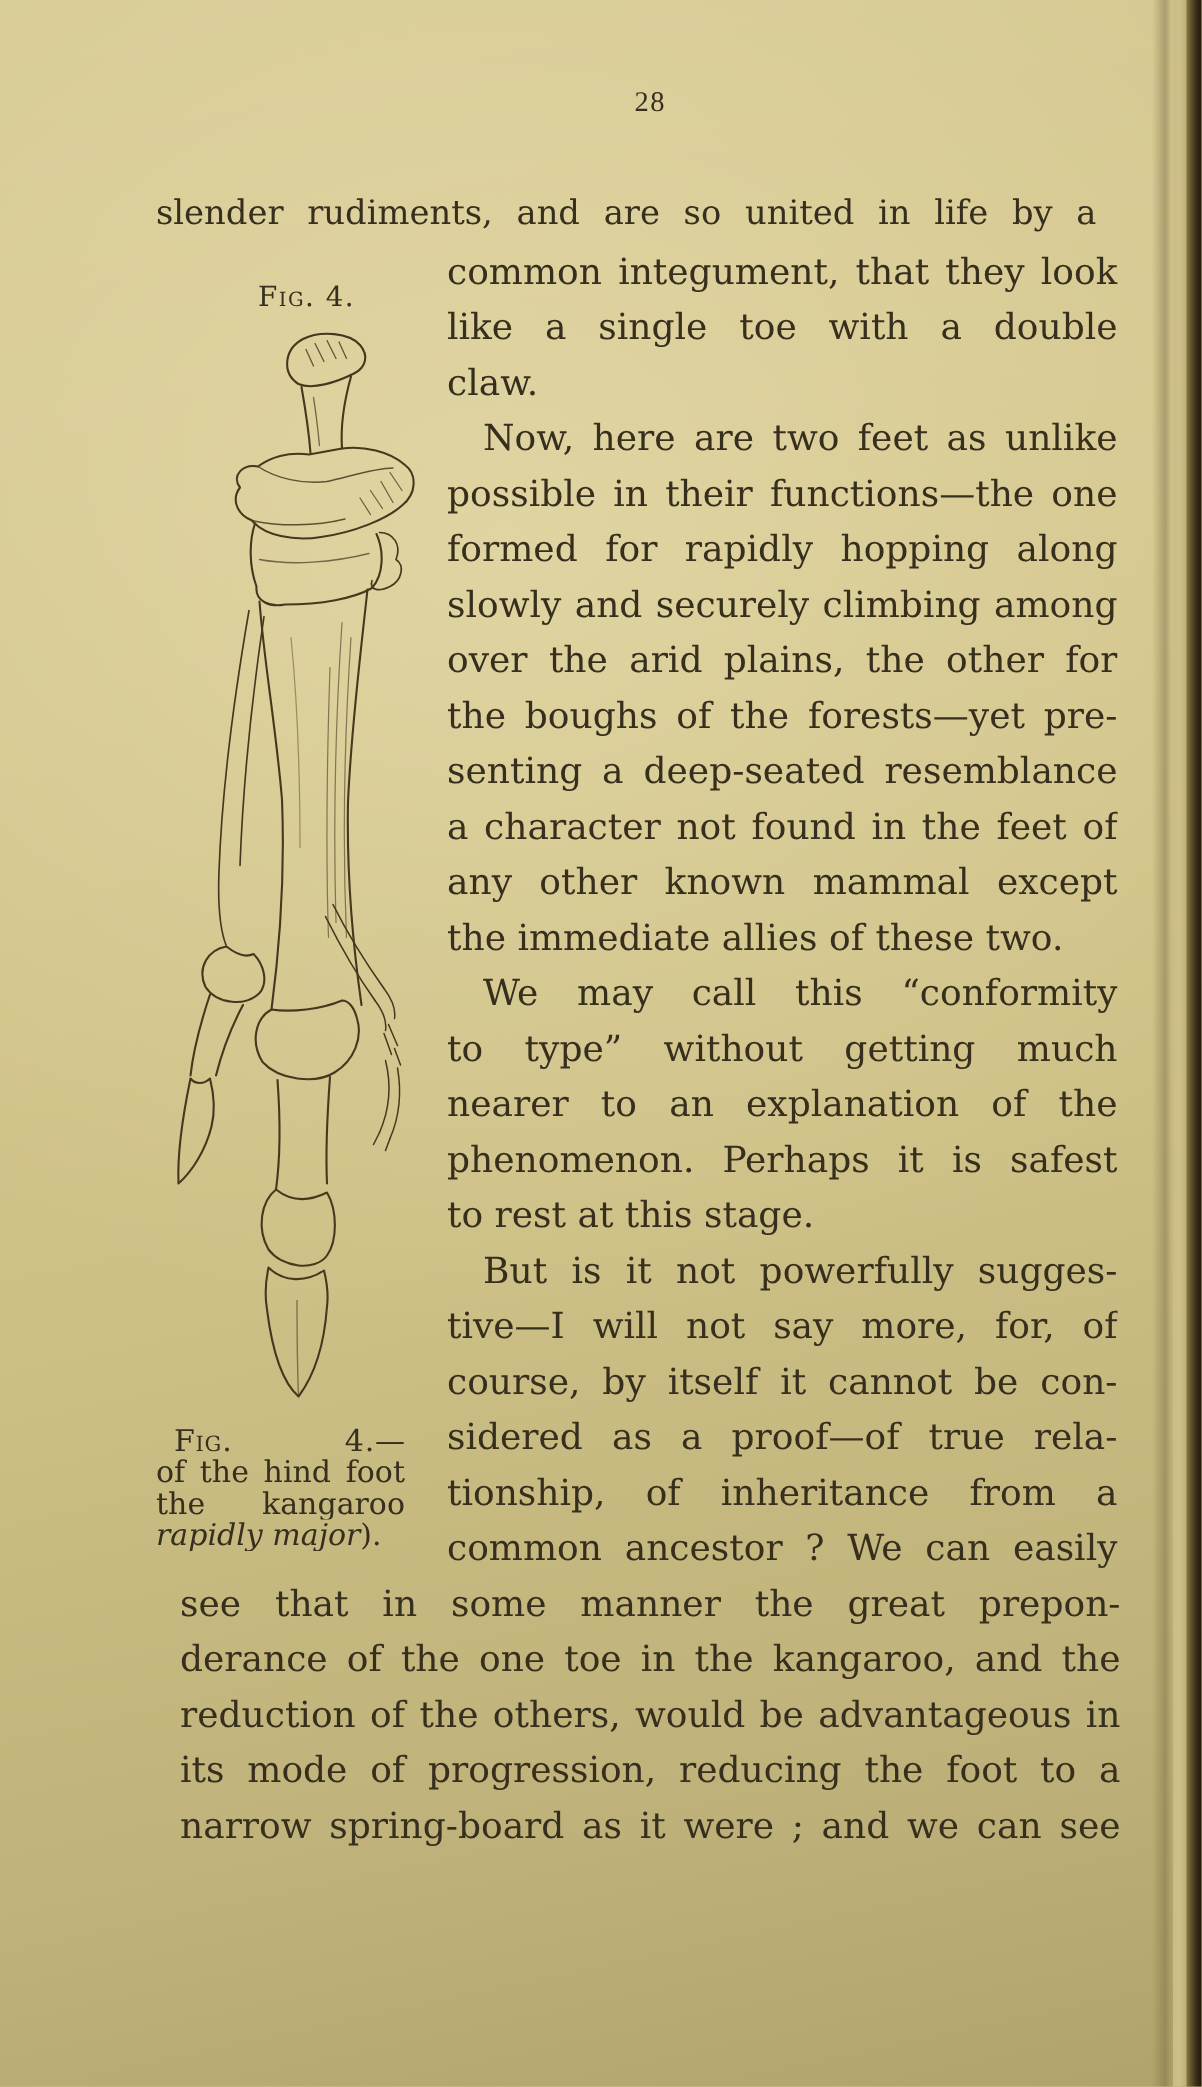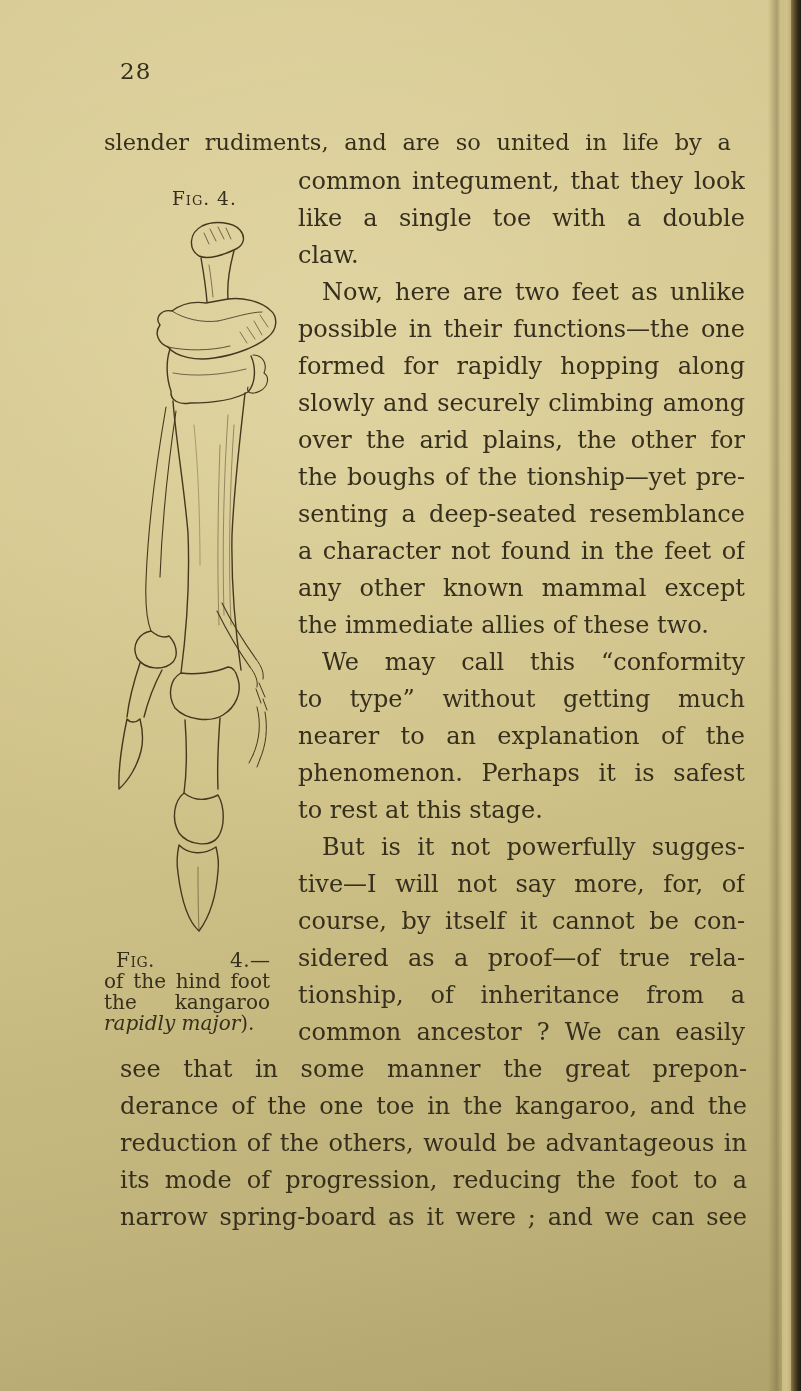--- a/index.html
+++ b/index.html
@@ -23,21 +23,21 @@
     position:absolute;top:0;bottom:0;left:782px;width:11px;
     background:linear-gradient(90deg,#cabc83 0%,#cfc189 40%,#b5a76e 100%);
   }
   .edge-dark{
     position:absolute;top:0;bottom:0;left:791px;width:10px;
     background:linear-gradient(90deg,#8a7748 0%,#5c4c2a 35%,#352a16 70%,#201910 100%);
   }
   .ink{color:#372f1d;}
   .pagenum{
     position:absolute;left:120px;top:58px;width:627px;
-    text-align:left;font-size:23px;letter-spacing:1px;
+    text-align:center;font-size:19px;letter-spacing:1px;font-family:Liberation Serif, serif;
   }
   .fullline{
     position:absolute;left:104px;width:627px;height:37px;line-height:37px;
     font-size:22.5px;
   }
   .just{text-align:justify;text-align-last:justify;}
   .colblock{
     position:absolute;left:298px;top:163px;width:447px;
   }
   .closeblock{
@@ -130,21 +130,21 @@
 
   <div class="colblock ink">
     <div class="bline">common integument, that they look</div>
     <div class="bline">like a single toe with a double</div>
     <div class="bline pend">claw.</div>
     <div class="bline ind">Now, here are two feet as unlike as</div>
     <div class="bline">possible in their functions—the one</div>
     <div class="bline">formed for rapidly hopping along</div>
     <div class="bline">slowly and securely climbing among</div>
     <div class="bline">over the arid plains, the other for</div>
-    <div class="bline">the boughs of the tionship—yet pre-</div>
+    <div class="bline">the boughs of the forests—yet pre-</div>
     <div class="bline">senting a deep-seated resemblance in</div>
     <div class="bline">a character not found in the feet of</div>
     <div class="bline">any other known mammal except</div>
     <div class="bline pend">the immediate allies of these two.</div>
     <div class="bline ind">We may call this “conformity</div>
     <div class="bline">to type” without getting much</div>
     <div class="bline">nearer to an explanation of the</div>
     <div class="bline">phenomenon. Perhaps it is safest</div>
     <div class="bline pend">to rest at this stage.</div>
     <div class="bline ind">But is it not powerfully sugges-</div>

